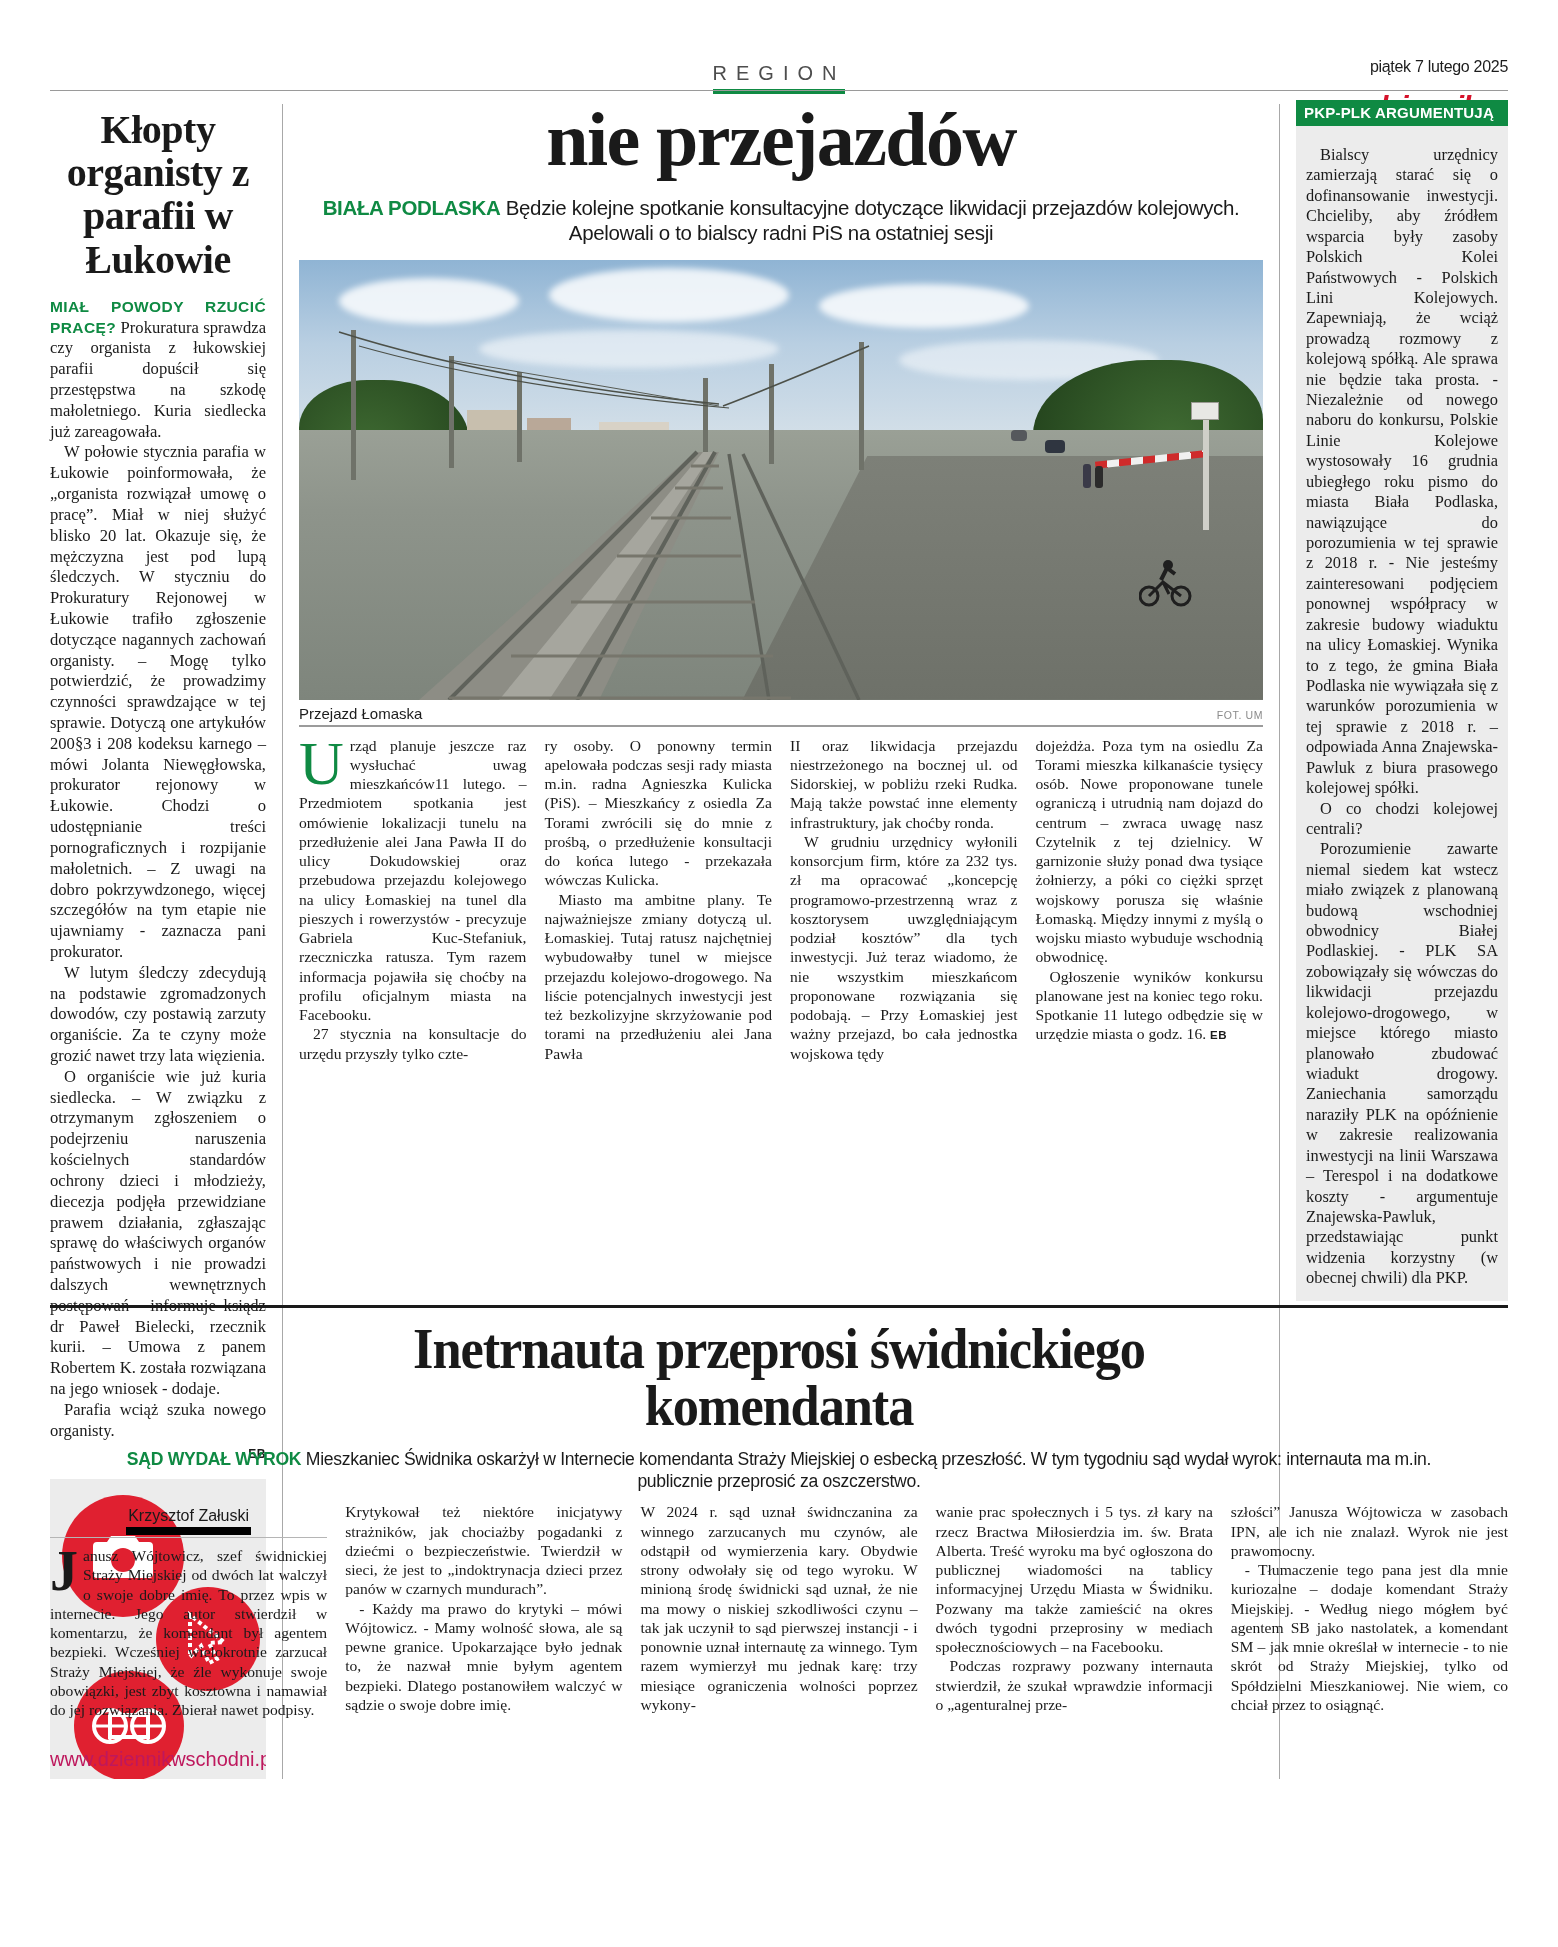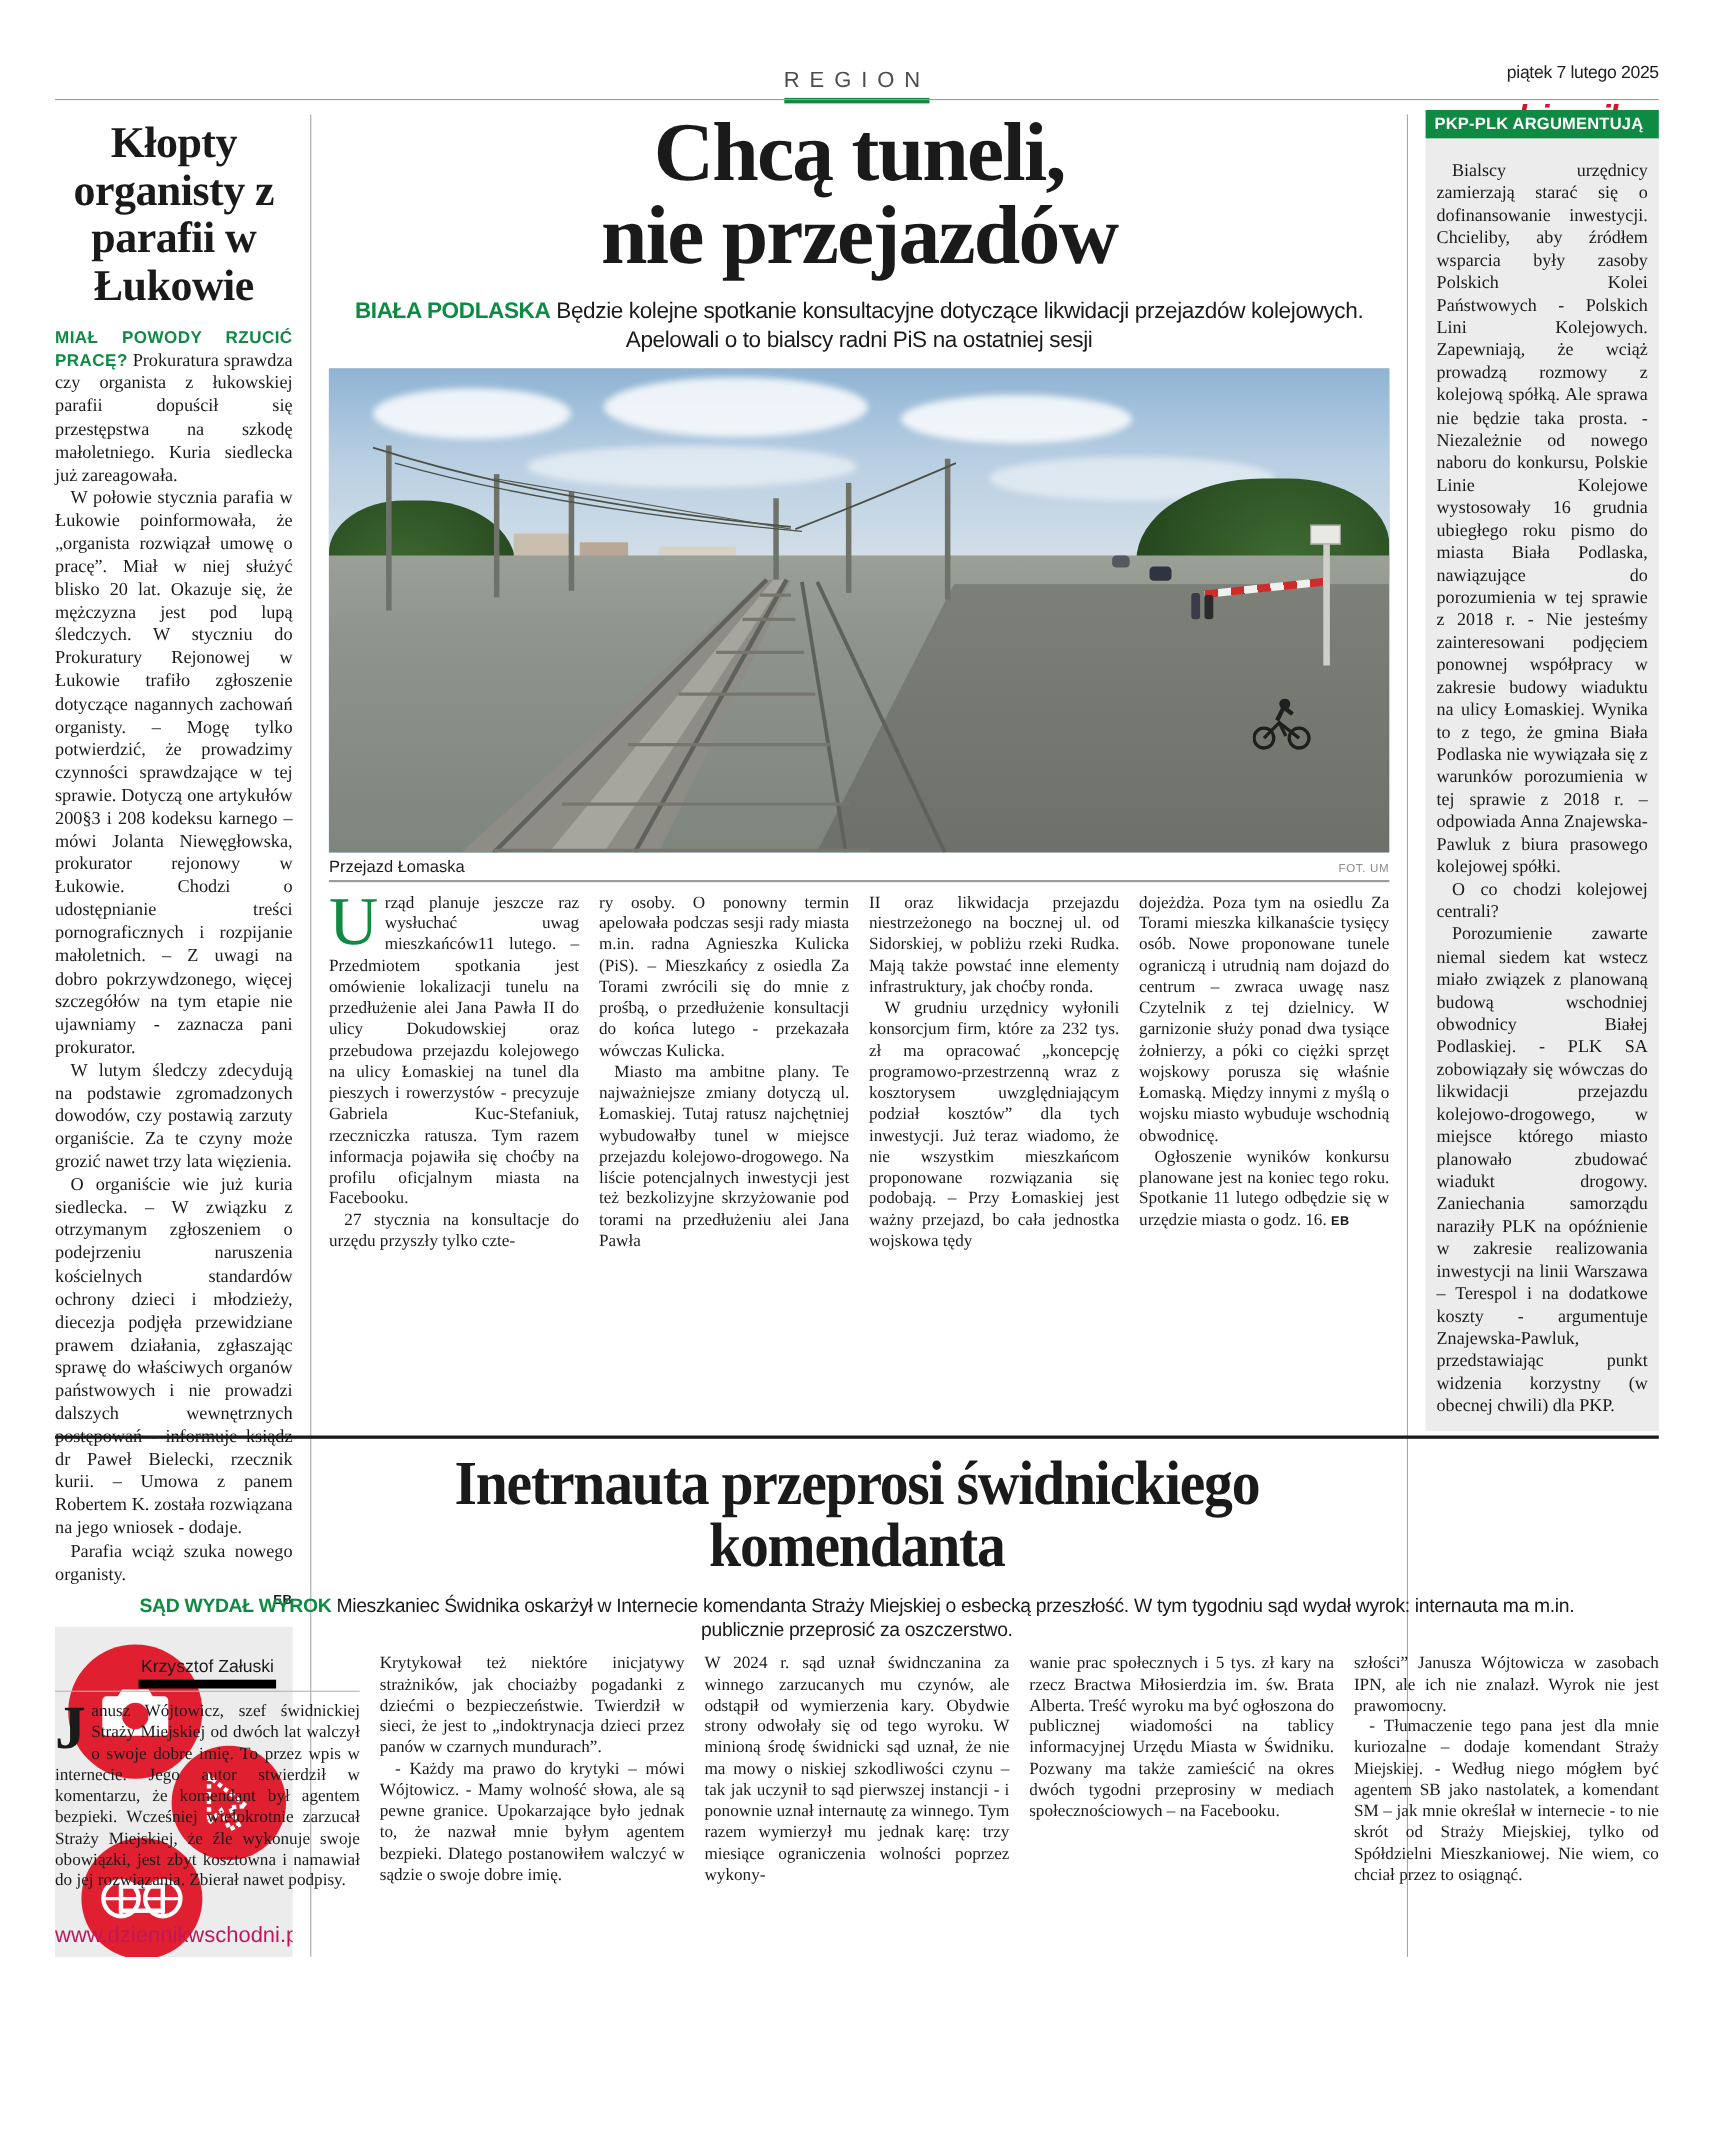--- a/index.html
+++ b/index.html
@@ -152,21 +152,20 @@
           </svg>
         </div>
         <div class="promo-url">www.dziennikwschodni.pl</div>
       </div>
     </div>
 
     <div class="vrule"></div>
 
     <div class="col-center">
       <h1 class="main-hd">
-        <span>Chcą tuneli,</span>
         <span class="l2">nie przejazdów</span>
       </h1>
       <div class="main-lead">
         <span class="kicker">BIAŁA PODLASKA</span>
         <span>Będzie kolejne spotkanie konsultacyjne dotyczące likwidacji przejazdów kolejowych. Apelowali o to bialscy radni PiS na ostatniej sesji</span>
       </div>
 
       <div class="photo">
         <div class="sky"></div>
         <div class="cloud" style="left:40px;top:18px;width:180px;height:46px;"></div>
@@ -295,20 +294,21 @@
       </div>
       <div class="c5">
         <p class="first">Krytykował też niektóre inicjatywy strażników, jak chociażby pogadanki z dziećmi o bezpieczeństwie. Twierdził w sieci, że jest to „indoktrynacja dzieci przez panów w czarnych mundurach”.</p>
         <p>- Każdy ma prawo do krytyki – mówi Wójtowicz. - Mamy wolność słowa, ale są pewne granice. Upokarzające było jednak to, że nazwał mnie byłym agentem bezpieki. Dlatego postanowiłem walczyć w sądzie o swoje dobre imię.</p>
       </div>
       <div class="c5">
         <p class="first">W 2024 r. sąd uznał świdnczanina za winnego zarzucanych mu czynów, ale odstąpił od wymierzenia kary. Obydwie strony odwołały się od tego wyroku. W minioną środę świdnicki sąd uznał, że nie ma mowy o niskiej szkodliwości czynu – tak jak uczynił to sąd pierwszej instancji - i ponownie uznał internautę za winnego. Tym razem wymierzył mu jednak karę: trzy miesiące ograniczenia wolności poprzez wykony-</p>
       </div>
       <div class="c5">
         <p class="first">wanie prac społecznych i 5 tys. zł kary na rzecz Bractwa Miłosierdzia im. św. Brata Alberta. Treść wyroku ma być ogłoszona do publicznej wiadomości na tablicy informacyjnej Urzędu Miasta w Świdniku. Pozwany ma także zamieścić na okres dwóch tygodni przeprosiny w mediach społecznościowych – na Facebooku.</p>
+        <p>Podczas rozprawy pozwany internauta stwierdził, że szukał wprawdzie informacji o „agenturalnej prze-</p>
       </div>
       <div class="c5">
         <p class="first">szłości” Janusza Wójtowicza w zasobach IPN, ale ich nie znalazł. Wyrok nie jest prawomocny.</p>
         <p>- Tłumaczenie tego pana jest dla mnie kuriozalne – dodaje komendant Straży Miejskiej. - Według niego mógłem być agentem SB jako nastolatek, a komendant SM – jak mnie określał w internecie - to nie skrót od Straży Miejskiej, tylko od Spółdzielni Mieszkaniowej. Nie wiem, co chciał przez to osiągnąć.</p>
       </div>
     </div>
   </div>
 
 </div>
 

